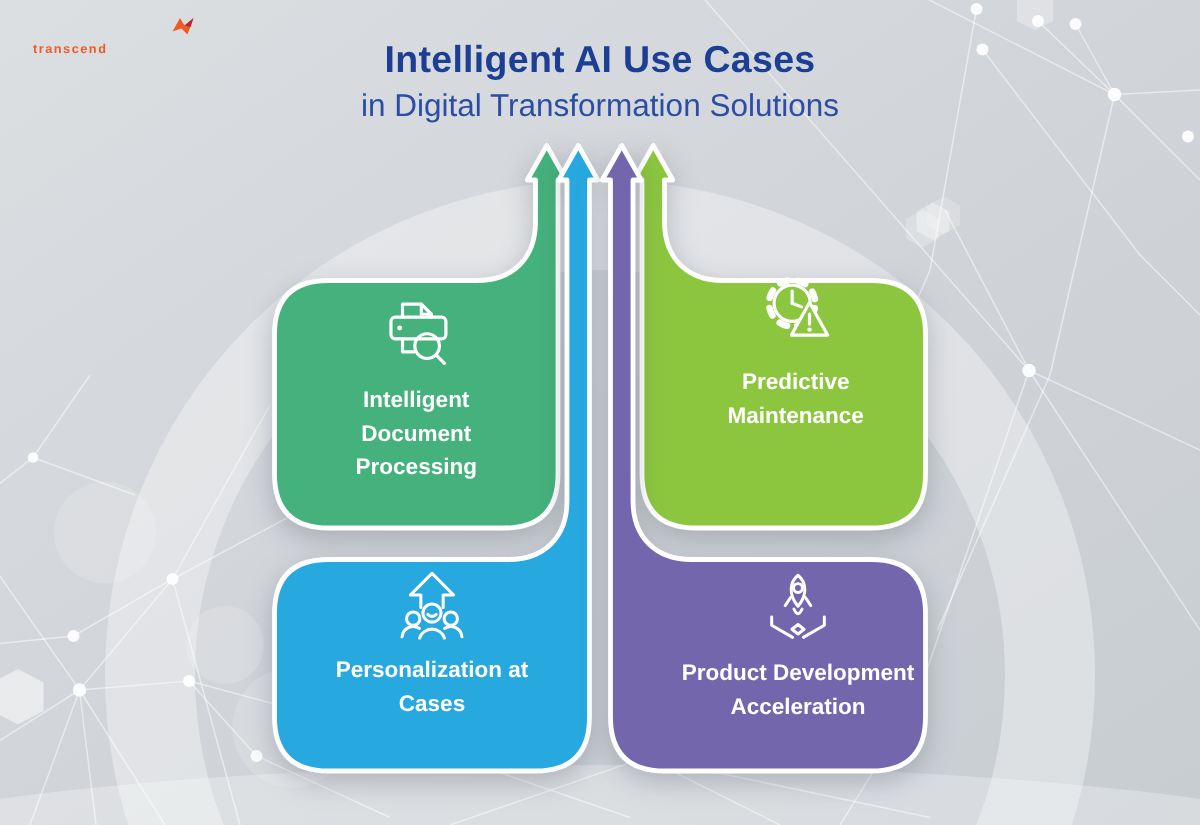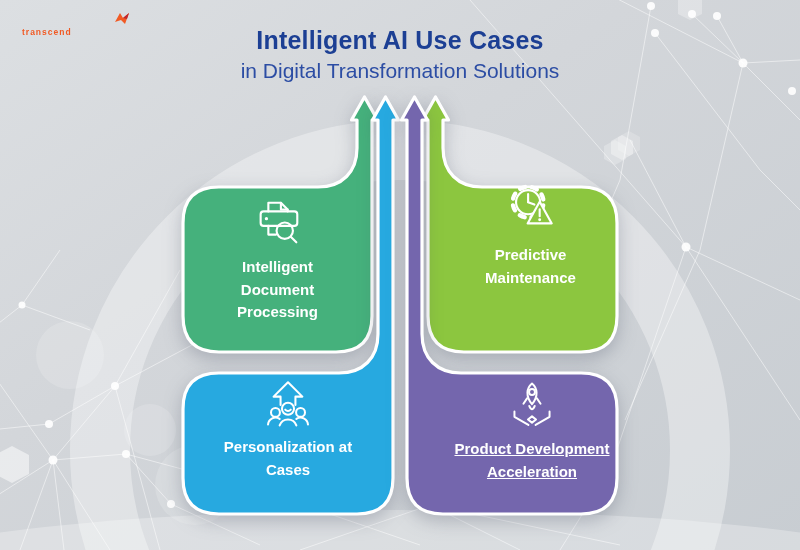--- a/index.html
+++ b/index.html
@@ -171,21 +171,21 @@
           <path d="M23 50 a9.5 9.5 0 0 1 18 0"></path>
           <path d="M10.5 49 a8 8 0 0 1 12.5 -6"></path>
           <path d="M41 43 a8 8 0 0 1 12.5 6"></path>
         </g>
       </svg>
     </span>
     <div class="card-label">Personalization at
 Cases</div>
   </div>
 
-  <div class="card-content" style="left:407px;top:379px;width:250px;height:130px;gap:5px;text-decoration:underline;">
+  <div class="card-content" style="left:407px;top:379px;width:250px;height:130px;gap:5px;">
     <span class="icon">
       <svg width="60" height="54" viewBox="0 0 64 60">
         <g class="icon-line">
           <path d="M32 5 C38 10 39.5 19 32 28 C24.5 19 26 10 32 5 Z"></path>
           <circle cx="32" cy="14.5" r="3.3"></circle>
           <path d="M26.5 21.5 L22.5 27.5"></path>
           <path d="M37.5 21.5 L41.5 27.5"></path>
           <path d="M29 30 q3 7 6 0"></path>
           <path d="M12.5 36 v6 l15.5 9"></path>
           <path d="M51.5 36 v6 l-15.5 9"></path>

